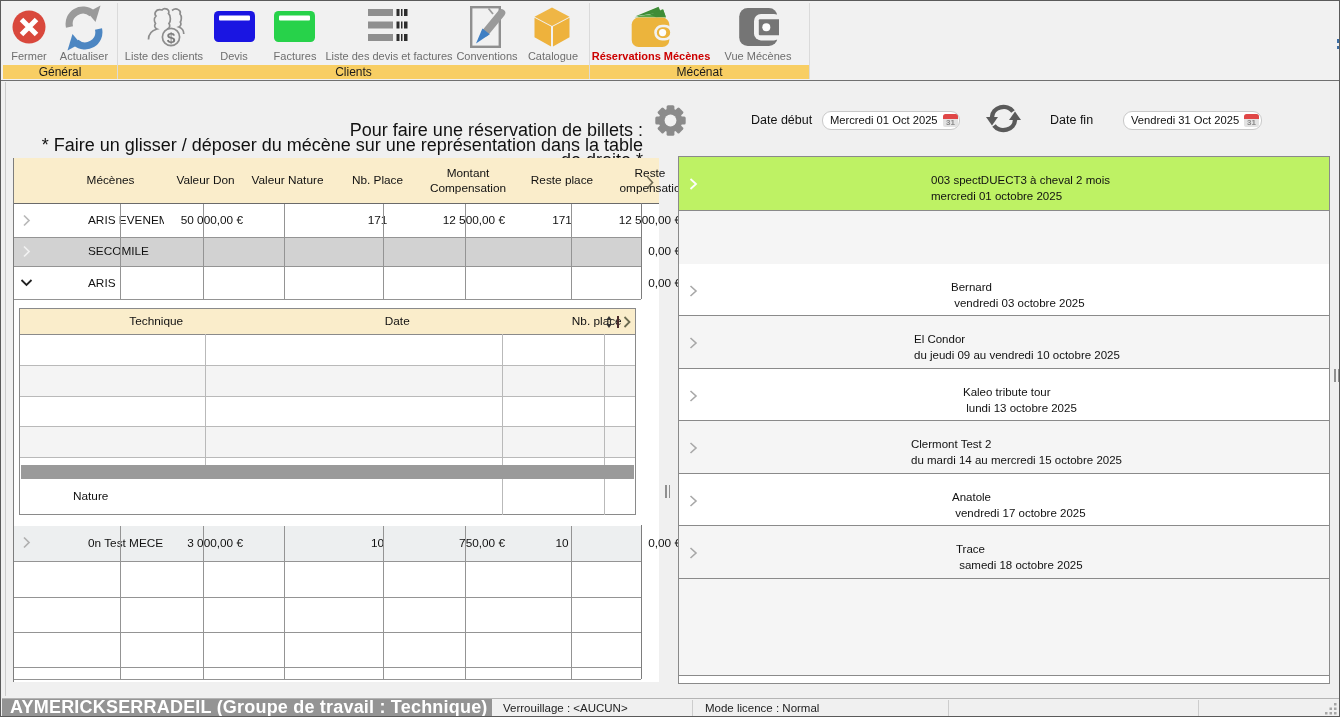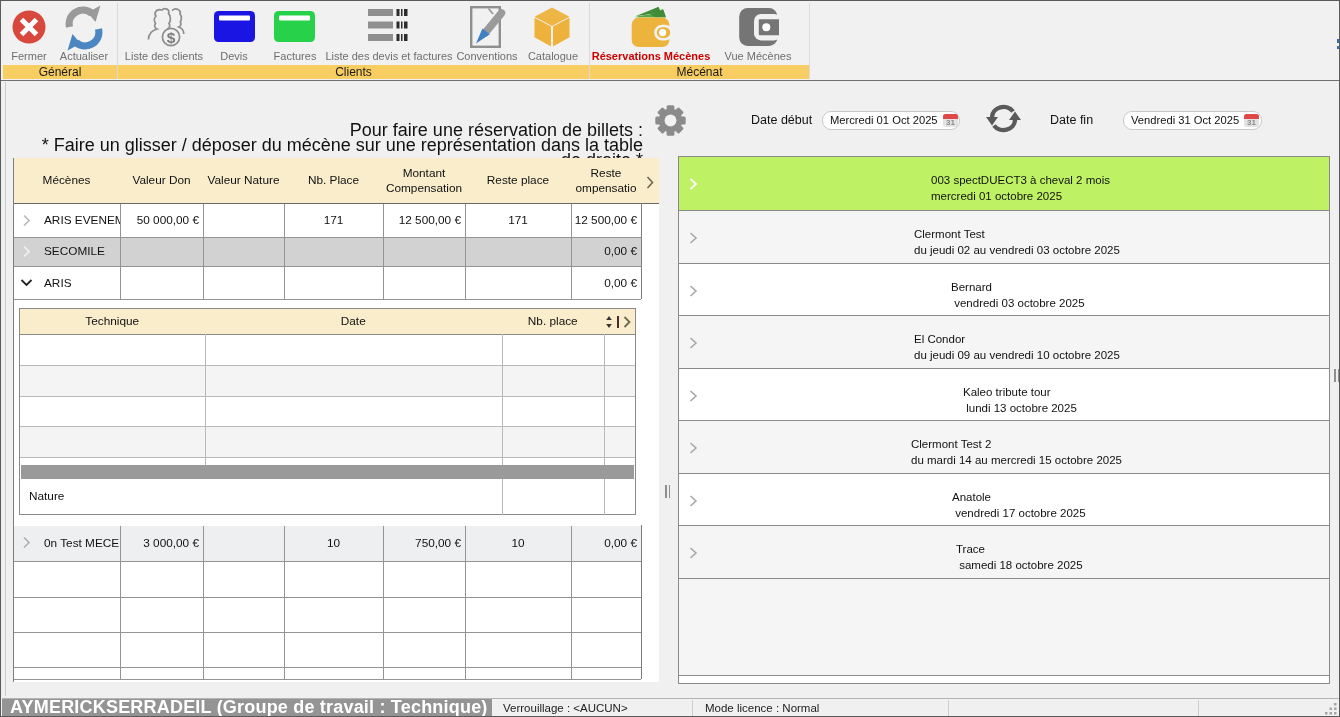--- a/index.html
+++ b/index.html
@@ -17,21 +17,21 @@
 
 #instr { left:30px; top:102px; width:612px; text-align:right; font-size:18px; line-height:15px; color:#111;margin-top:20px; }
 .datelbl { font-size:12.5px; color:#111; top:112px; }
 .datebtn { top:109.5px; height:19px; background:#fff; border:1px solid #c9c9c9; border-radius:9px; font-size:11.2px; color:#111; line-height:17.5px; padding-left:7px; white-space:nowrap; }
 .calico { position:absolute; top:2.5px; width:15px; height:13px; }
 .calico .caltop { position:absolute; left:0; top:0; width:15px; height:5px; background:#e04747; border-radius:2.5px 2.5px 0 0; }
 .calico .calbody { position:absolute; left:0; top:5px; width:15px; height:8px; background:#e3e3e3; border-radius:0 0 2px 2px; color:#8a8a8a; font-size:8px; line-height:8.5px; text-align:center; font-weight:bold; }
 
 #lpanel { left:12px; top:157px; width:646px; height:524px; background:#fff; }
 .grid-h { background:#faedcb; }
-.cell { position:absolute; overflow:hidden; white-space:nowrap; font-size:11.8px; color:#111; }
+.cell { position:absolute; overflow:hidden; white-space:nowrap; font-size:11.8px; color:#111;margin-left:44px; }
 .vline { position:absolute; width:1px; background:#949494; }
 .hline { position:absolute; height:1px; background:#949494; }
 .num { text-align:right; }
 .ctr { text-align:center; }
 
 #rpanel { left:677px; top:155px; width:652px; height:528px; background:#f5f5f5; border:1px solid #8a8a8a; }
 .card { position:absolute; left:0; width:650px; border-bottom:1px solid #8a8a8a; font-size:11.5px; line-height:16px; color:#111; }
 .card .tx { position:absolute; top:15px; white-space:nowrap; }
 
 #status { left:1px; top:697px; width:1338px; height:19px; background:#f0f0f0; border-top:1px solid #b4b4b4; }
@@ -292,26 +292,20 @@
 <div class="abs" style="left:667.5px;top:484px;width:1.5px;height:13px;background:#8f8f8f"></div>
 <div class="abs" style="left:1333px;top:368px;width:1.5px;height:13px;background:#8f8f8f"></div>
 <div class="abs" style="left:1336.5px;top:368px;width:1.5px;height:13px;background:#8f8f8f"></div>
 <div class="abs" id="rpanel">
   <div class="card" style="top:0px;height:54px;background:#bef264">
     <svg class="abs" style="left:9px;top:20px" width="10" height="14" viewBox="0 0 10 14">
         <path d="M2.5 2 L8 7 L2.5 12" fill="none" stroke="#fdfdfd" stroke-width="1.8"></path>
       </svg>
     <div class="tx" style="left:252px">003 spectDUECT3 à cheval 2 mois<br>mercredi 01 octobre 2025</div>
   </div>
-  <div class="card" style="top:54px;height:52.5px;background:#f5f5f5">
-    <svg class="abs" style="left:9px;top:20px" width="10" height="14" viewBox="0 0 10 14">
-        <path d="M2.5 2 L8 7 L2.5 12" fill="none" stroke="#a8a8a8" stroke-width="1.6"></path>
-      </svg>
-    <div class="tx" style="left:235px">Clermont Test<br>du jeudi 02 au vendredi 03 octobre 2025</div>
-  </div>
   <div class="card" style="top:106.5px;height:52.5px;background:#fff">
     <svg class="abs" style="left:9px;top:20px" width="10" height="14" viewBox="0 0 10 14">
         <path d="M2.5 2 L8 7 L2.5 12" fill="none" stroke="#a8a8a8" stroke-width="1.6"></path>
       </svg>
     <div class="tx" style="left:272px">Bernard<br>&nbsp;vendredi 03 octobre 2025</div>
   </div>
   <div class="card" style="top:159px;height:52.5px;background:#f5f5f5">
     <svg class="abs" style="left:9px;top:20px" width="10" height="14" viewBox="0 0 10 14">
         <path d="M2.5 2 L8 7 L2.5 12" fill="none" stroke="#a8a8a8" stroke-width="1.6"></path>
       </svg>

